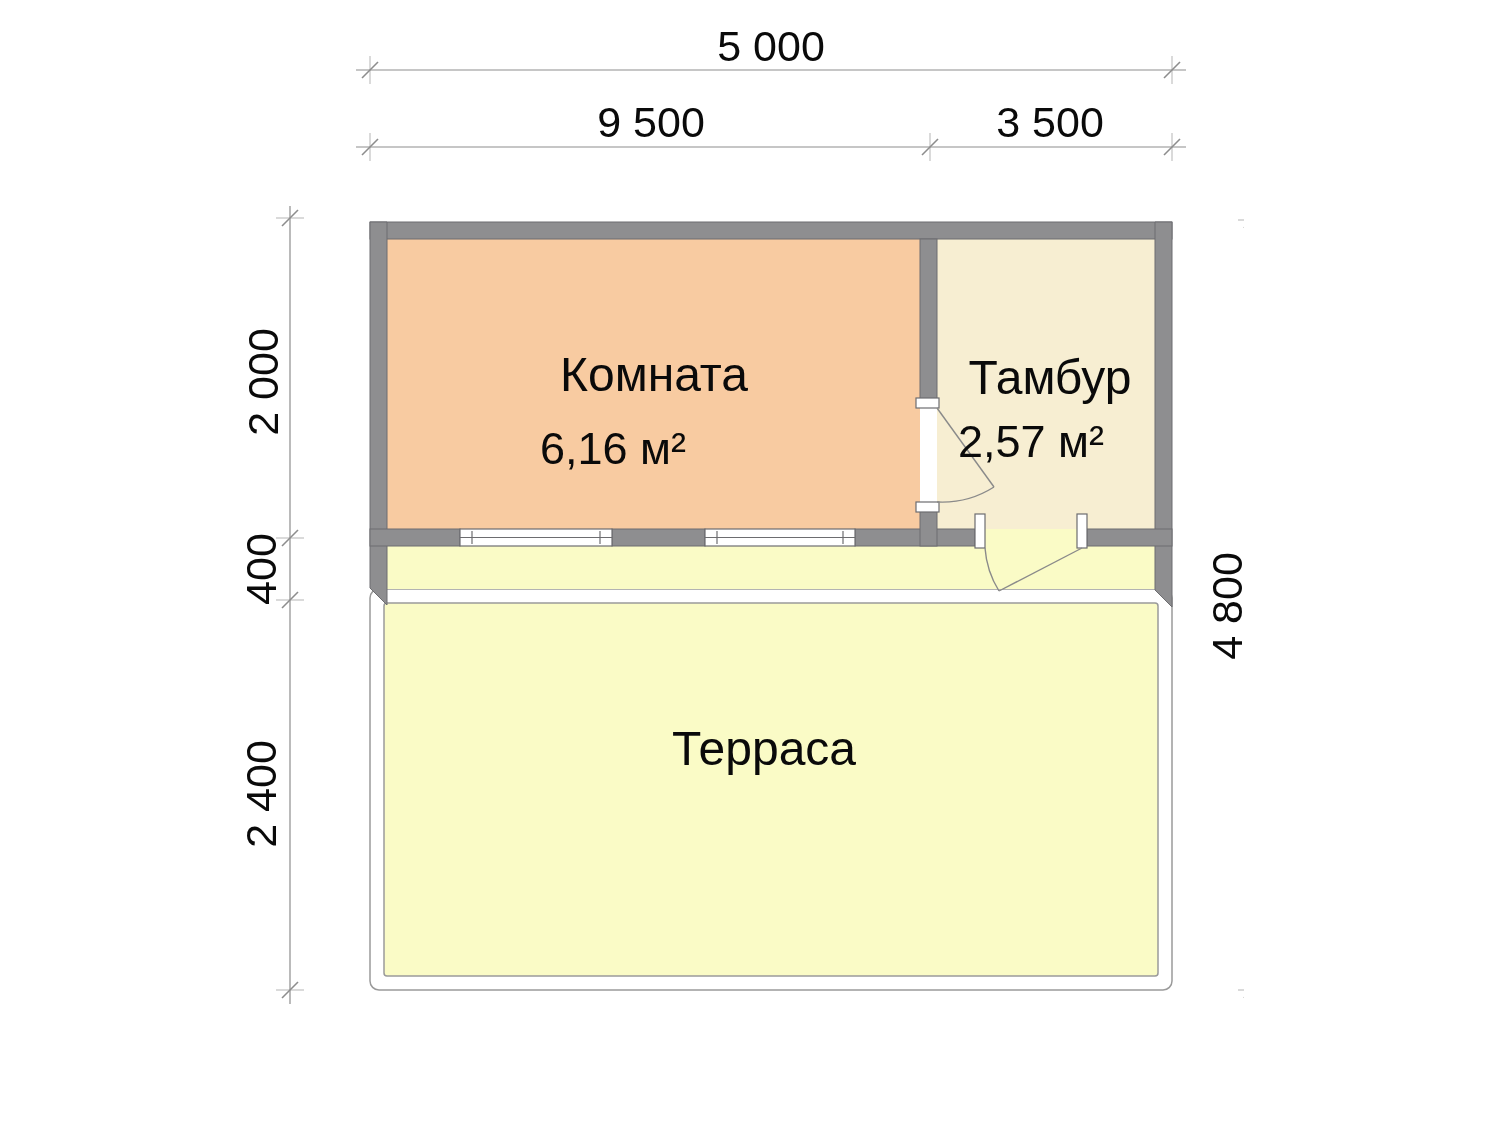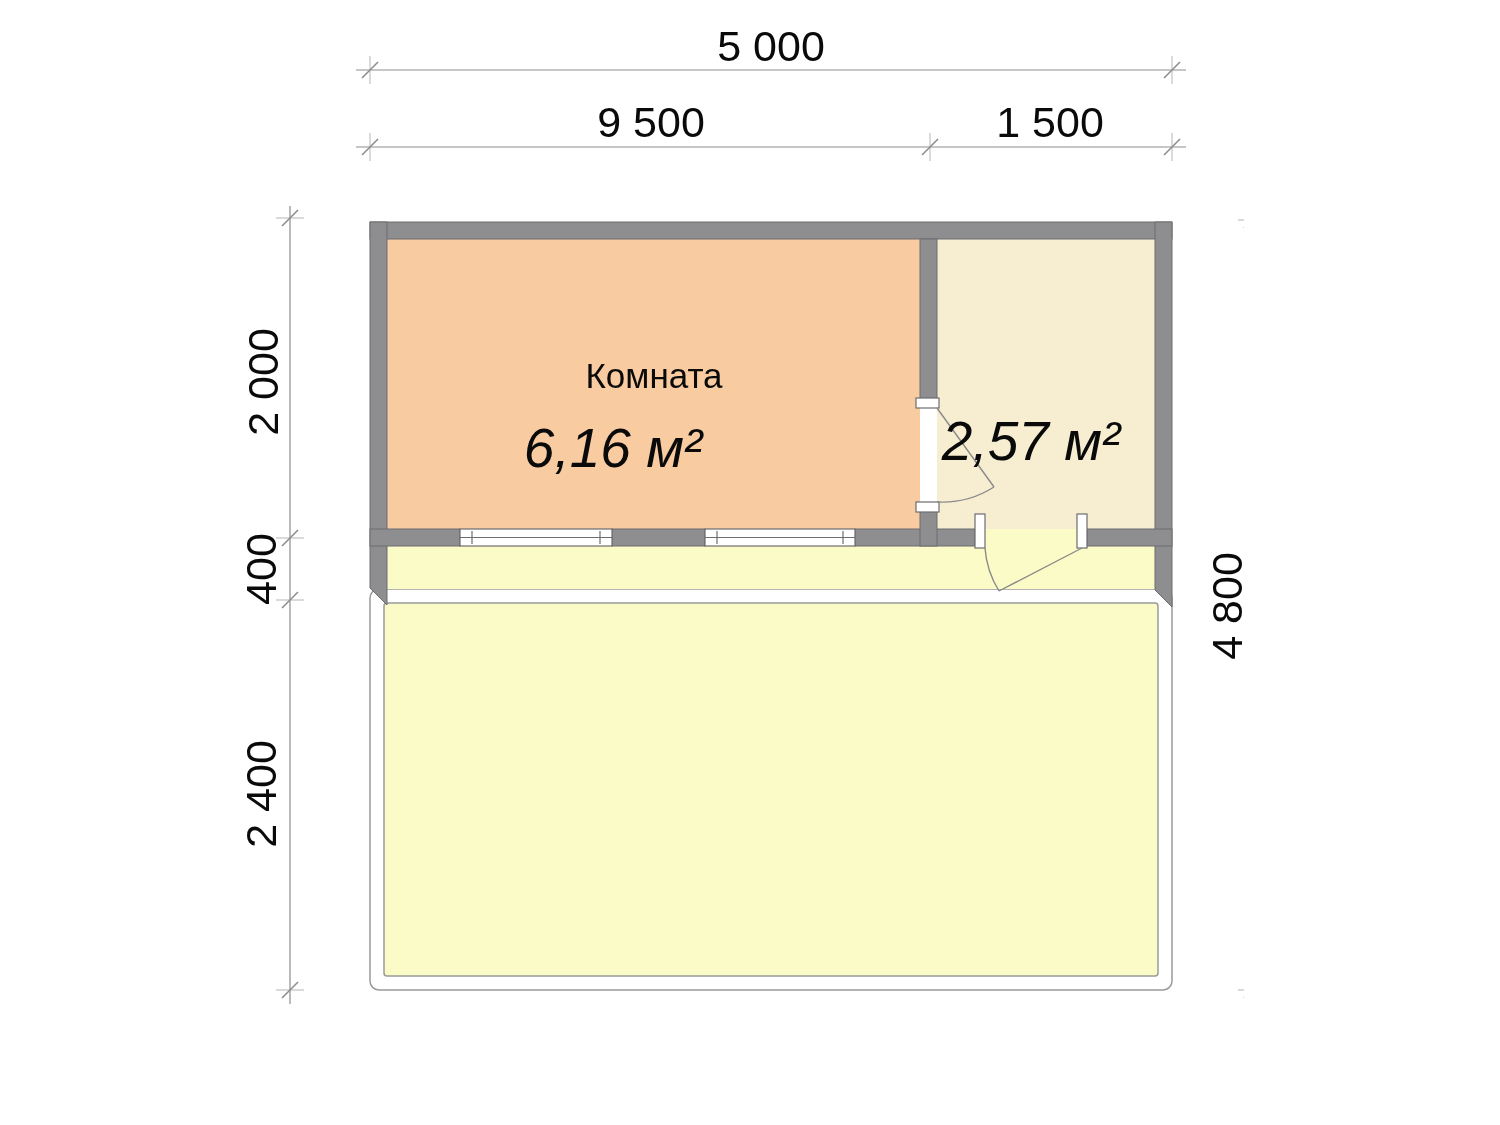--- a/index.html
+++ b/index.html
@@ -36,22 +36,22 @@
 
   .lbl {
     position: absolute;
     transform: translate(-50%, -50%);
     white-space: nowrap;
     color: var(--text, #0a0a0a);
     line-height: 1;
   }
   .lbl.vert { transform: translate(-50%, -50%) rotate(-90deg); }
   .dim-label  { font-size: 43px; }
-  .room-name  { font-size: 35px; }
-  .room-area  { font-size: 55px; font-style: italic; }
+  .room-name  { font-size: 48px; }
+  .room-area  { font-size: 45px; }
 </style>
 </head>
 <body>
 
 <div class="stage">
 
   <svg width="1500" height="1125" viewBox="0 0 1500 1125">
 
     <rect class="terrace-deck" x="370" y="589" width="802" height="401" rx="9"></rect>
 
@@ -137,25 +137,27 @@
       <line class="dimline" x1="1252" y1="206" x2="1252" y2="1004"></line>
       <line class="dimext" x1="1238" y1="220" x2="1266" y2="220"></line>
       <line class="dimext" x1="1238" y1="990" x2="1266" y2="990"></line>
       <line class="dimtick" x1="1244" y1="228" x2="1260" y2="212"></line>
       <line class="dimtick" x1="1244" y1="998" x2="1260" y2="982"></line>
     </g>
   </svg>
 
   <div class="lbl dim-label" style="left:771px; top:46px">5 000</div>
   <div class="lbl dim-label" style="left:651px; top:122px">9 500</div>
-  <div class="lbl dim-label" style="left:1050px; top:122px">1 500</div>
+  <div class="lbl dim-label" style="left:1050px; top:122px">3 500</div>
   <div class="lbl dim-label vert" style="left:263px; top:382px">2 000</div>
   <div class="lbl dim-label vert" style="left:261px; top:569px">400</div>
   <div class="lbl dim-label vert" style="left:261px; top:794px">2 400</div>
   <div class="lbl dim-label vert" style="left:1227px; top:606px">4 800</div>
 
   <div class="lbl room-name" style="left:654px; top:375px">Комната</div>
   <div class="lbl room-area" style="left:613px; top:448px">6,16 м²</div>
 
+  <div class="lbl room-name" style="left:1050px; top:378px">Тамбур</div>
   <div class="lbl room-area" style="left:1031px; top:441px">2,57 м²</div>
 
+  <div class="lbl room-name" style="left:764px; top:749px">Терраса</div>
 
 </div>
 
 </body></html>

